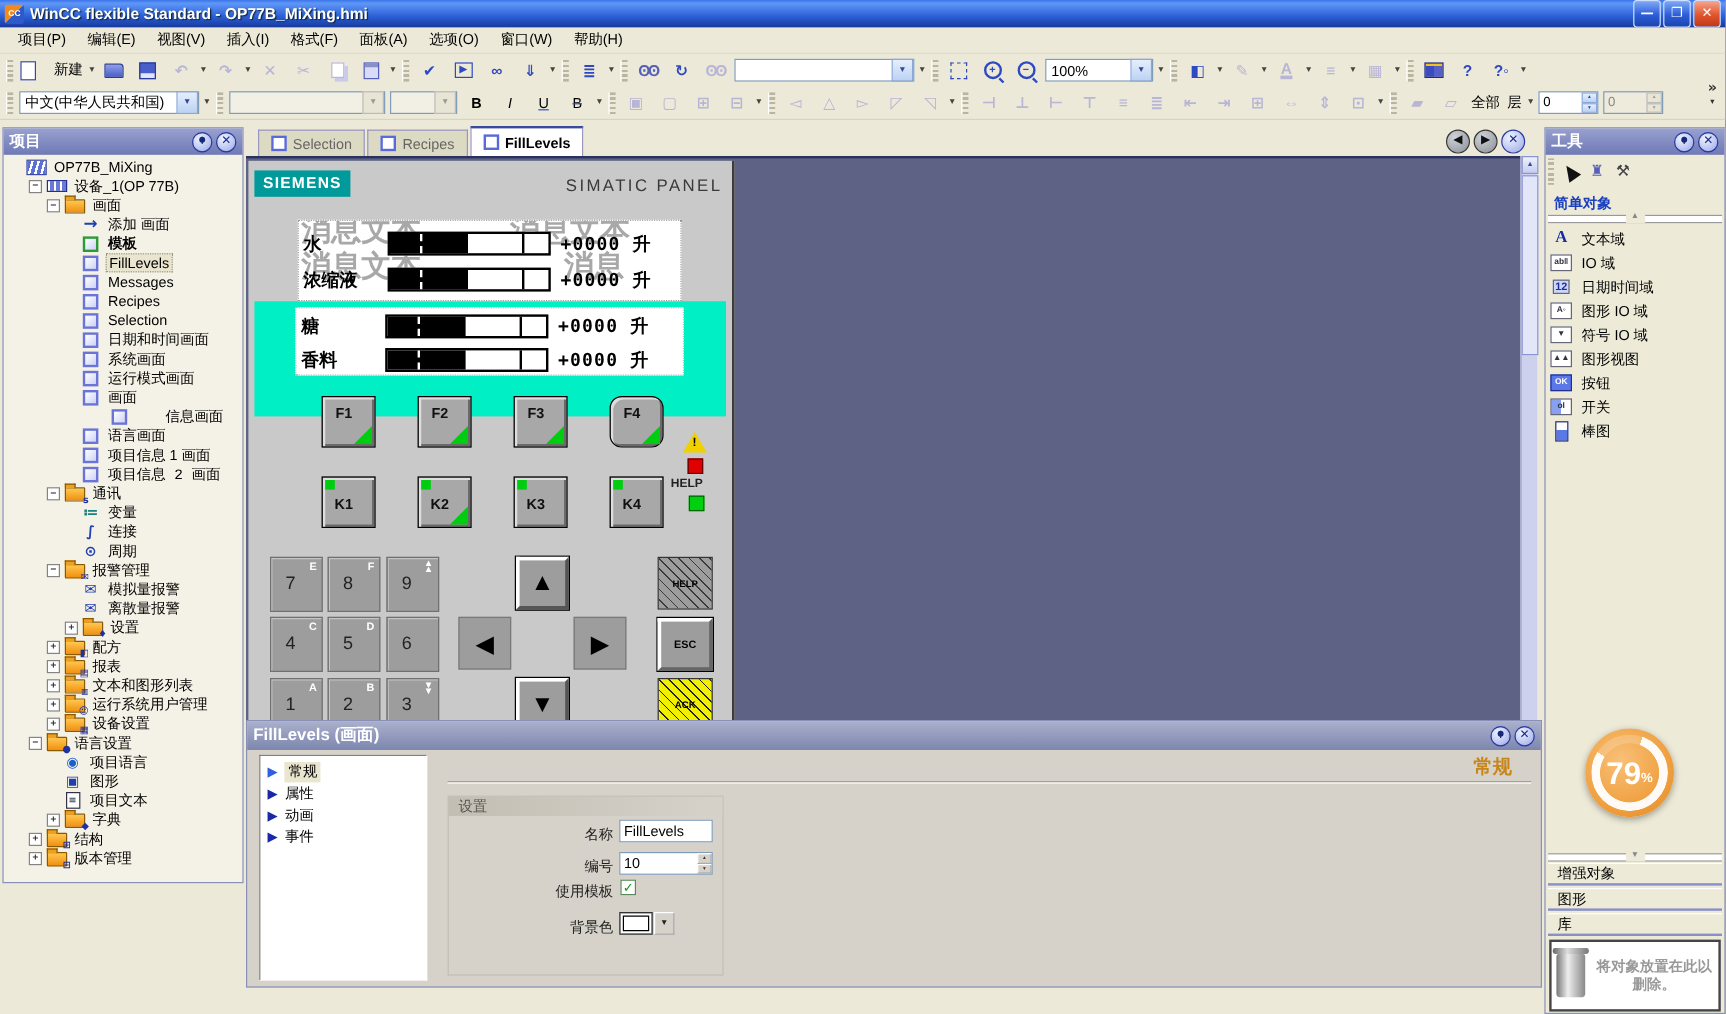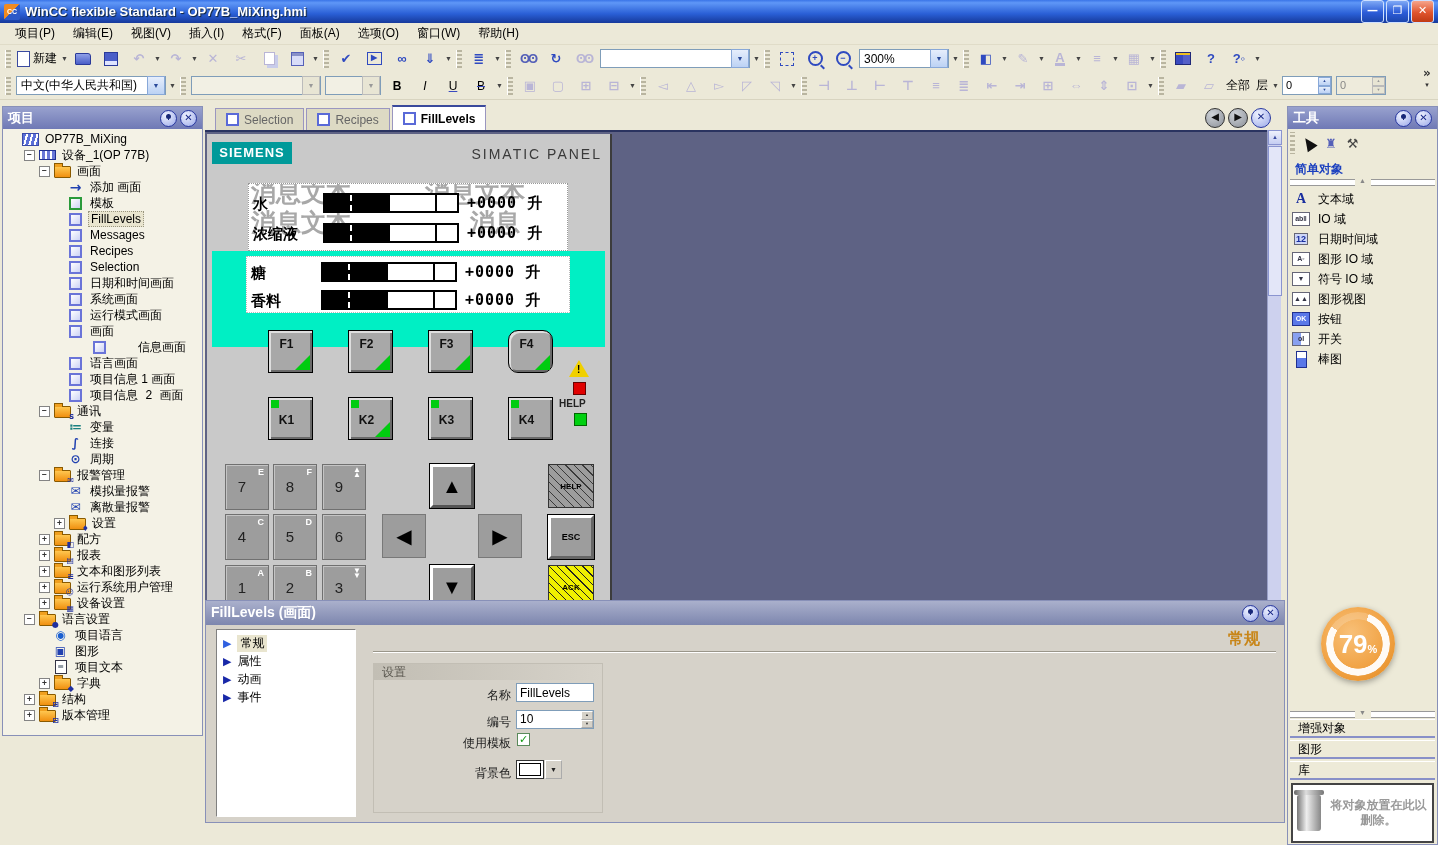--- a/index.html
+++ b/index.html
@@ -25,21 +25,21 @@
     display:flex;align-items:center;padding-left:6px;box-sizing:border-box;border-bottom:1px solid #e0dcc8;}
   .menu-item{padding:2px 9px;font-size:12px;}
   .toolbar{position:absolute;left:0;width:1438px;background:#ECE9D8;display:flex;align-items:center;
     padding-left:2px;box-sizing:border-box;}
   #toolbar1{top:45px;height:27px;}
   #toolbar2{top:72px;height:28px;border-bottom:1px solid #d8d4c0;}
   .grip{width:5px;height:18px;margin:0 3px;
     background:repeating-linear-gradient(180deg,#b9b5a0 0 2px,transparent 2px 4px);
     border-left:1px solid #fff;}
   .tbtn{height:22px;min-width:22px;display:inline-flex;align-items:center;justify-content:center;
-    gap:3px;padding:0 2px;border:1px solid transparent;color:#3a4ac0;}
+    gap:15px;padding:0 2px;border:1px solid transparent;color:#3a4ac0;}
   .tbtn .g{font-weight:bold;font-size:13px;font-style:normal;color:#5560b8;}
   .tbtn.dis .g,.tbtn.dis i,.tbtn.dis b{color:#b9b5d6 !important;border-color:#b9b5d6 !important;}
   .tbtn .txt{color:#000;font-size:12px;}
   .tb-dd{width:9px;height:22px;display:inline-flex;align-items:center;justify-content:center;
     color:#444;font-size:7px;}
   .binoc{letter-spacing:-2px;font-size:11px;color:#2f4ac0;}
   .i-pg{width:11px;height:14px;background:#fff;border:1px solid #3a4aa0;display:inline-block;}
   .i-fold{width:14px;height:10px;background:linear-gradient(#8fa0e8,#4a5ec8);border:1px solid #2a3a9a;
     display:inline-block;border-radius:1px 3px 1px 1px;}
   .i-disk{width:12px;height:12px;background:#4a5ec8;border:1px solid #2a3a9a;display:inline-block;
@@ -365,21 +365,21 @@
       <span class="tbtn">
         <i class="i-zsel"></i>
       </span>
       <span class="tbtn">
         <i class="i-mag">+</i>
       </span>
       <span class="tbtn">
         <i class="i-mag">−</i>
       </span>
       <span class="combo" style="width: 90px;">
-        <span class="val">300%</span>
+        <span class="val">100%</span>
         <span class="cb-arrow">▼</span>
       </span>
       <span class="tb-dd">▼</span>
       <span class="grip"></span>
       <span class="tbtn">
         <b class="g" style="color:#2f4ac0">◧</b>
       </span>
       <span class="tb-dd">▼</span>
       <span class="tbtn dis">
         <b class="g">✎</b>
@@ -568,21 +568,21 @@
           </span>
           <span class="tlabel">画面</span>
         </div>
         <div class="trow" style="padding-left: 49px;">
           <span class="texp-space"></span>
           <span class="tico">
             <b class="tglyph" style="font-size:14px">→</b>
           </span>
           <span class="tlabel">添加 画面</span>
         </div>
-        <div class="trow" style="padding-left: 49px;">
+        <div class="trow" style="padding-left: 49px; font-weight: bold;">
           <span class="texp-space"></span>
           <span class="tico">
             <i class="tsq green"></i>
           </span>
           <span class="tlabel">模板</span>
         </div>
         <div class="trow" style="padding-left: 49px;">
           <span class="texp-space"></span>
           <span class="tico">
             <i class="tsq"></i>

